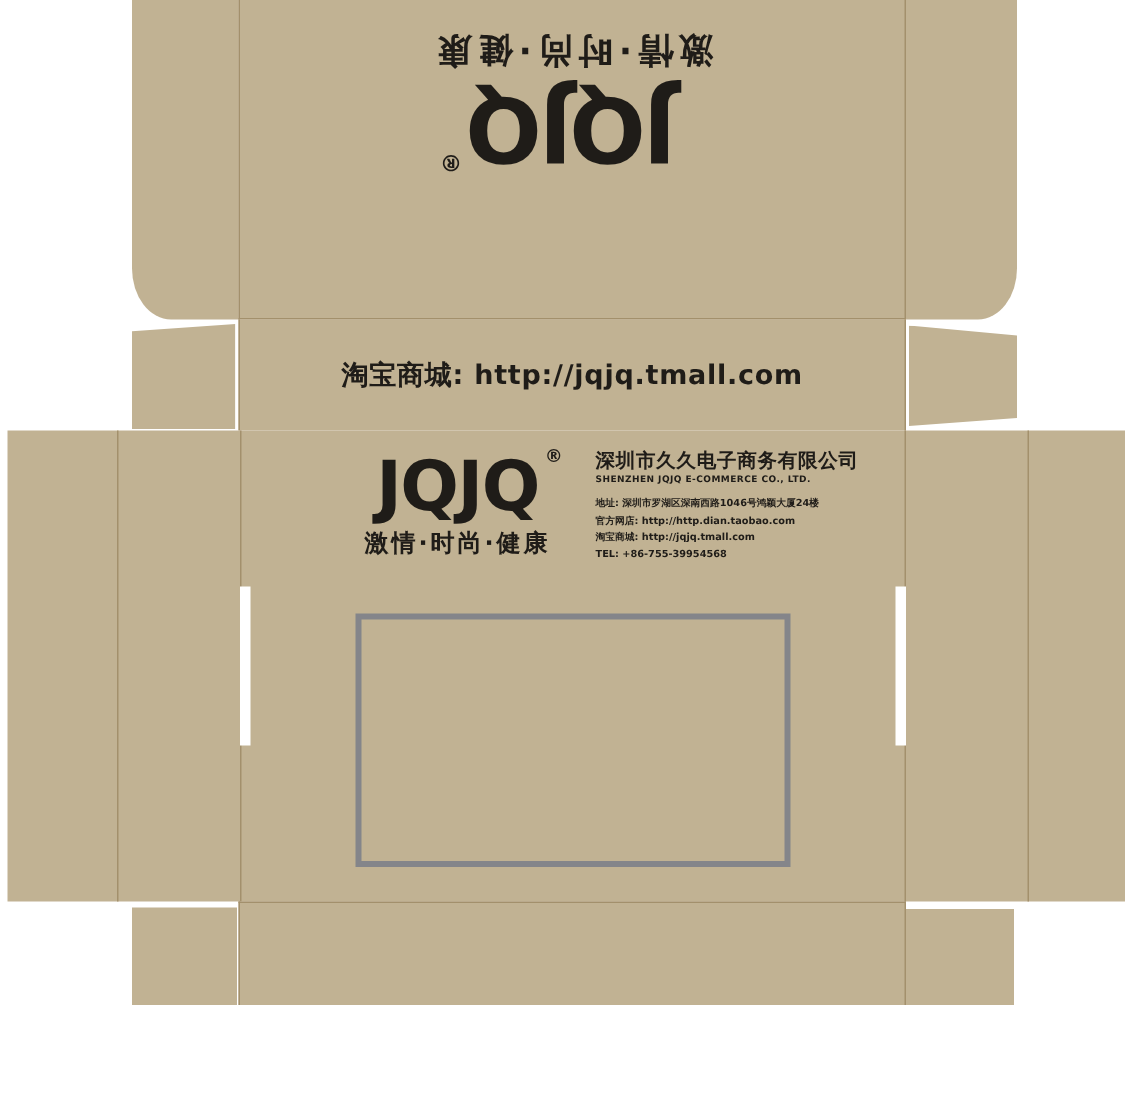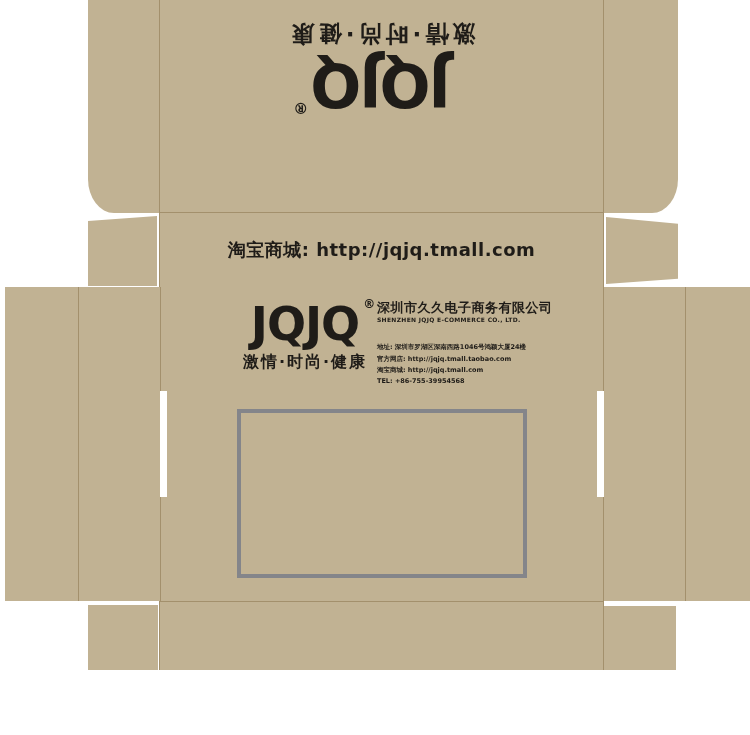--- a/index.html
+++ b/index.html
@@ -47,25 +47,25 @@
   .slit{position:absolute;top:104px;width:7px;height:106px;background:#ffffff;}
   .slit.left{left:155px;} .slit.right{left:592px;}
 
   .main-brand{position:absolute;left:200px;top:14px;width:200px;
     text-align:center;color:#1f1c18;}
   .main-brand .logo-row{font-size:46px;letter-spacing:-1px;}
   .main-brand .reg-mark{right:-15px;top:-3px;font-size:12px;}
   .main-tagline{font-size:16px;font-weight:bold;letter-spacing:2px;
     margin-top:5px;color:#1f1c18;}
 
-  .company{position:absolute;left:372px;top:14px;width:176px;color:#1f1c18;}
+  .company{position:absolute;left:392px;top:14px;width:176px;color:#1f1c18;}
   .company .cn-name{font-size:13px;font-weight:bold;letter-spacing:0.5px;line-height:1.1;}
   .company .en-name{font-size:6px;font-weight:bold;letter-spacing:0.3px;margin-top:1px;}
   .company .detail{font-size:6.5px;line-height:11.3px;font-weight:bold;}
-  .company .details{margin-top:19px;}
+  .company .details{margin-top:7px;}
 
   .window-outline{position:absolute;left:232px;top:122px;width:290px;height:169px;
     border:4px solid #84858a;box-sizing:border-box;}
 
   
   .bottom-flap-main{left:159px;top:601px;width:445px;height:69px;
     border-top:1px solid #a3906c;border-left:1px solid #a3906c;
     border-right:1px solid #a3906c;box-sizing:border-box;}
   .bottom-dust-left{left:88px;top:605px;width:70px;height:65px;}
   .bottom-dust-right{left:604px;top:606px;width:72px;height:64px;}
@@ -107,21 +107,21 @@
         <span class="reg-mark">®</span>
       </div>
       <div class="main-tagline">激情·时尚·健康</div>
     </div>
 
     <div class="company">
       <div class="cn-name">深圳市久久电子商务有限公司</div>
       <div class="en-name">SHENZHEN JQJQ E-COMMERCE CO., LTD.</div>
       <div class="details">
         <div class="detail">地址: 深圳市罗湖区深南西路1046号鸿颖大厦24楼</div>
-        <div class="detail">官方网店: http://jqjq.tmall.taobao.com</div>
+        <div class="detail">官方网店: http://http.dian.taobao.com</div>
         <div class="detail">淘宝商城: http://jqjq.tmall.com</div>
         <div class="detail">TEL: +86-755-39954568</div>
       </div>
     </div>
 
     <div class="window-outline"></div>
   </div>
 
   <div class="panel bottom-dust-left"></div>
   <div class="panel bottom-flap-main"></div>

